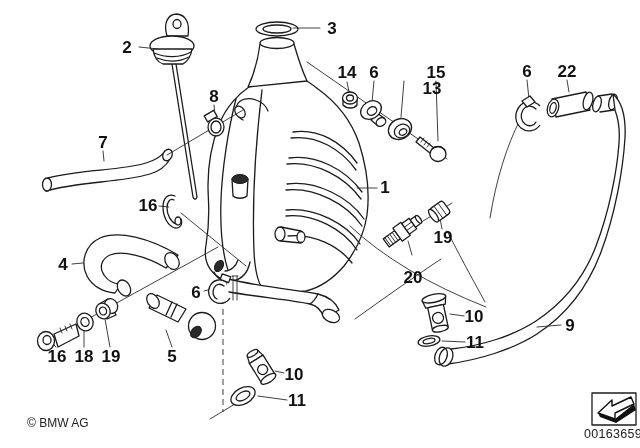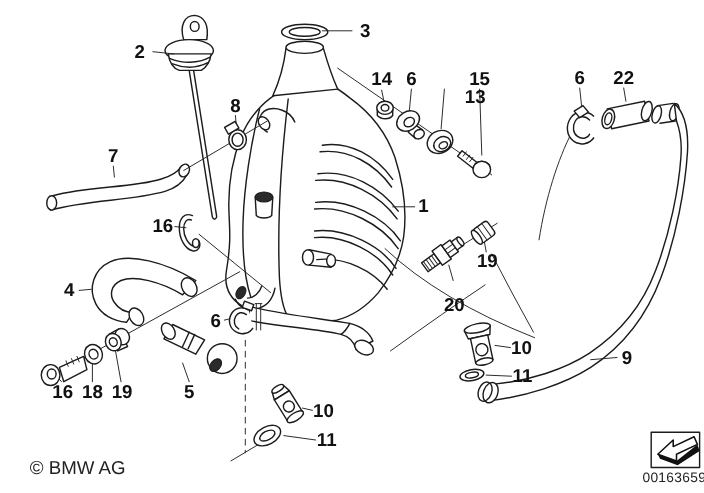--- a/index.html
+++ b/index.html
@@ -6,21 +6,21 @@
   .stage{position:relative;width:640px;height:448px;background:#fff;overflow:hidden;
          font-family:"Liberation Sans",sans-serif;}
   .stage svg{position:absolute;left:0;top:0;}
   svg .ln{stroke:#1c1c1c;fill:none;stroke-width:1.3;stroke-linecap:round;stroke-linejoin:round;}
   svg .fw{stroke:#1c1c1c;fill:#ffffff;stroke-width:1.3;stroke-linejoin:round;}
   svg .fd{stroke:#1c1c1c;fill:#2a2a2a;stroke-width:1;}
   svg .thin{stroke:#2a2a2a;fill:none;stroke-width:0.9;stroke-linecap:round;}
   svg .dash{stroke:#2a2a2a;fill:none;stroke-width:0.9;stroke-dasharray:6 4;}
   .callout{position:absolute;transform:translate(-50%,-50%);font-weight:bold;font-size:17px;
            color:#111;line-height:1;white-space:nowrap;}
-  .copyright{position:absolute;left:27px;top:416px;font-size:17px;color:#222;}
+  .copyright{position:absolute;left:27px;top:416px;font-size:12px;color:#222;}
   .image-number{position:absolute;left:584px;top:427px;width:58px;text-align:center;
                 font-size:12.5px;color:#222;letter-spacing:.3px;}
 </style>
 </head>
 <body>
 
 <div class="stage">
 
   <svg width="640" height="448" viewBox="0 0 640 448">
 

